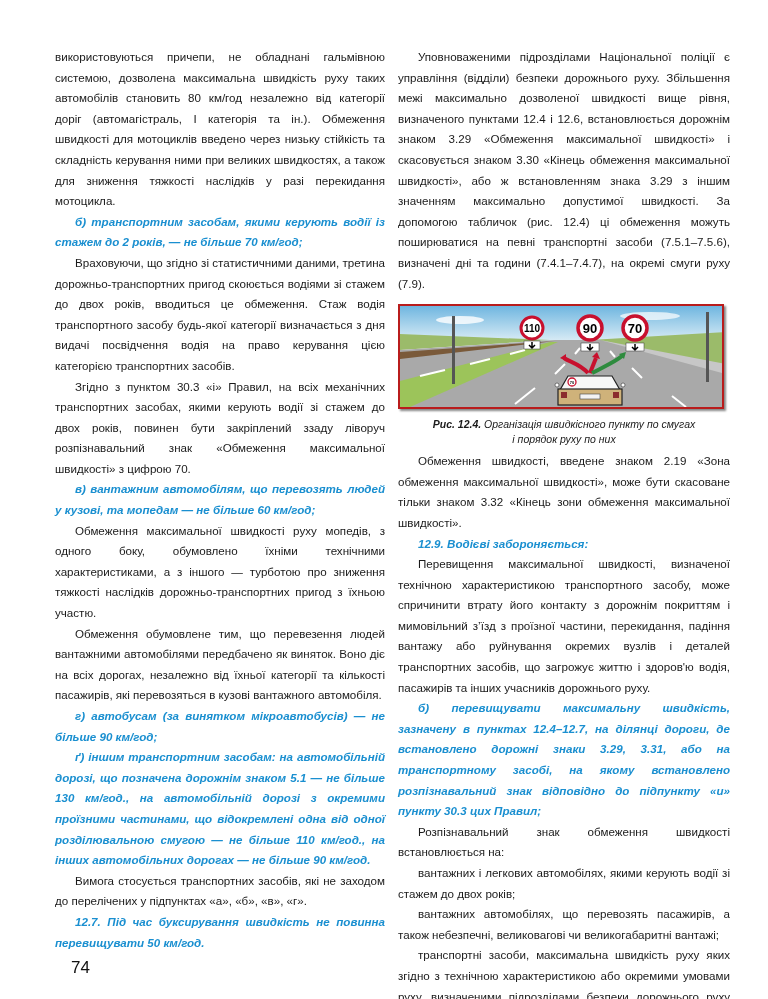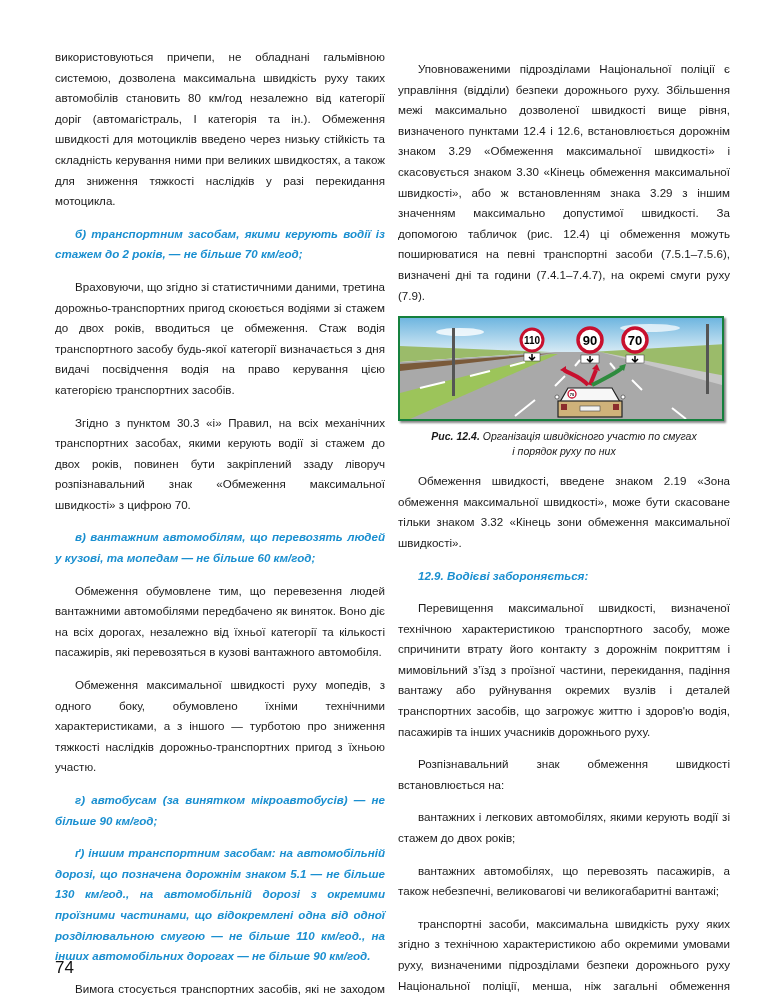--- a/index.html
+++ b/index.html
@@ -2,41 +2,41 @@
 <html><head>
 <meta charset="utf-8">
 <style>
   html, body { margin: 0; padding: 0; background: #ffffff; }
   body { width: 768px; height: 999px; position: relative; overflow: hidden;
          font-family: "Liberation Sans", sans-serif; color: #1a1a1a; }
   .col { position: absolute; top: 47px; width: 330px; font-size: 11.6px; line-height: 20.6px; text-align: justify; }
   .col.left { left: 55px; }
   .col.right { left: 398px; width: 332px; }
   p { margin: 0; }
-  .ind { text-indent: 20px; margin-top: 12px; }
+  .ind { text-indent: 20px; }
   .hl { color: #1a8fd0; font-weight: bold; font-style: italic; }
   .hl.ind { text-indent: 20px; }
   .figure { position: relative; width: 326px; height: 105px; margin: 10px 0 6px 0;
-            border: 2px solid #15803d; box-sizing: border-box; overflow: hidden;
+            border: 2px solid #b91c1c; box-sizing: border-box; overflow: hidden;
             box-shadow: 2px 2px 2px #888; }
   .caption { text-align: center; font-style: italic; font-size: 10.5px; line-height: 15px; margin: 8px 0 4px 0; }
   .caption b { }
-  .page-num { position: absolute; left: 55px; top: 958px; font-size: 17px; color: #111; }
+  .page-num { position: absolute; left: 71px; top: 958px; font-size: 17px; color: #111; }
 </style>
 </head>
 <body>
 
 <div class="col left" id="left-col">
     <p class="">використовуються причепи, не обладнані гальмівною системою, дозволена максимальна швидкість руху таких автомобілів становить 80 км/год незалежно від категорії доріг (автомагістраль, I категорія та ін.). Обмеження швидкості для мотоциклів введено через низьку стійкість та складність керування ними при великих швидкостях, а також для зниження тяжкості наслідків у разі перекидання мотоцикла.</p>
     <p class="hl ind">б) транспортним засобам, якими керують водії із стажем до 2 років, — не більше 70 км/год;</p>
     <p class="ind">Враховуючи, що згідно зі статистичними даними, третина дорожньо-транспортних пригод скоюється водіями зі стажем до двох років, вводиться це обмеження. Стаж водія транспортного засобу будь-якої категорії визначається з дня видачі посвідчення водія на право керування цією категорією транспортних засобів.</p>
     <p class="ind">Згідно з пунктом 30.3 «і» Правил, на всіх механічних транспортних засобах, якими керують водії зі стажем до двох років, повинен бути закріплений ззаду ліворуч розпізнавальний знак «Обмеження максимальної швидкості» з цифрою 70.</p>
     <p class="hl ind">в) вантажним автомобілям, що перевозять людей у кузові, та мопедам — не більше 60 км/год;</p>
+    <p class="ind">Обмеження максимальної швидкості руху мопедів, з одного боку, обумовлено їхніми технічними характеристиками, а з іншого — турботою про зниження тяжкості наслідків дорожньо-транспортних пригод з їхньою участю.</p>
     <p class="ind">Обмеження обумовлене тим, що перевезення людей вантажними автомобілями передбачено як виняток. Воно діє на всіх дорогах, незалежно від їхньої категорії та кількості пасажирів, які перевозяться в кузові вантажного автомобіля.</p>
-    <p class="ind">Обмеження максимальної швидкості руху мопедів, з одного боку, обумовлено їхніми технічними характеристиками, а з іншого — турботою про зниження тяжкості наслідків дорожньо-транспортних пригод з їхньою участю.</p>
     <p class="hl ind">г) автобусам (за винятком мікроавтобусів) — не більше 90 км/год;</p>
     <p class="hl ind">ґ) іншим транспортним засобам: на автомобільній дорозі, що позначена дорожнім знаком 5.1 — не більше 130 км/год., на автомобільній дорозі з окремими проїзними частинами, що відокремлені одна від одної розділювальною смугою — не більше 110 км/год., на інших автомобільних дорогах — не більше 90 км/год.</p>
     <p class="ind">Вимога стосується транспортних засобів, які не заходом до перелічених у підпунктах «а», «б», «в», «г».</p>
     <p class="hl ind">12.7. Під час буксирування швидкість не повинна перевищувати 50 км/год.</p>
   </div>
 
 <div class="col right">
   <div id="right-top">
       <p class="ind">Уповноваженими підрозділами Національної поліції є управління (відділи) безпеки дорожнього руху. Збільшення межі максимально дозволеної швидкості вище рівня, визначеного пунктами 12.4 і 12.6, встановлюється дорожнім знаком 3.29 «Обмеження максимальної швидкості» і скасовується знаком 3.30 «Кінець обмеження максимальної швидкості», або ж встановленням знака 3.29 з іншим значенням максимально допустимої швидкості. За допомогою табличок (рис. 12.4) ці обмеження можуть поширюватися на певні транспортні засоби (7.5.1–7.5.6), визначені дні та години (7.4.1–7.4.7), на окремі смуги руху (7.9).</p>
     </div>
@@ -104,28 +104,29 @@
         <circle cx="172" cy="76" r="4" fill="#fff" stroke="#c8102e" stroke-width="1.3"></circle>
         <text x="172" y="78" font-size="4" font-weight="bold" text-anchor="middle" font-family="Liberation Sans, sans-serif" id="carbadge">70</text>
         <circle cx="157" cy="79" r="2" fill="#fff" stroke="#333" stroke-width="0.6"></circle>
         <circle cx="223" cy="79" r="2" fill="#fff" stroke="#333" stroke-width="0.6"></circle>
       </g>
     </svg>
   </div>
 
   <div class="caption">
     <b>Рис. 12.4.</b>
-    <span>Організація швидкісного участю по смугах</span><br>
+    <span>Організація швидкісного пункту по смугах</span><br>
     <span>і порядок руху по них</span>
   </div>
 
   <div id="right-bottom">
       <p class="ind">Обмеження швидкості, введене знаком 2.19 «Зона обмеження максимальної швидкості», може бути скасоване тільки знаком 3.32 «Кінець зони обмеження максимальної швидкості».</p>
       <p class="hl ind">12.9. Водієві забороняється:</p>
       <p class="ind">Перевищення максимальної швидкості, визначеної технічною характеристикою транспортного засобу, може спричинити втрату його контакту з дорожнім покриттям і мимовільний з’їзд з проїзної частини, перекидання, падіння вантажу або руйнування окремих вузлів і деталей транспортних засобів, що загрожує життю і здоров'ю водія, пасажирів та інших учасників дорожнього руху.</p>
+      <p class="hl ind">б) перевищувати максимальну швидкість, зазначену в пунктах 12.4–12.7, на ділянці дороги, де встановлено дорожні знаки 3.29, 3.31, або на транспортному засобі, на якому встановлено розпізнавальний знак відповідно до підпункту «и» пункту 30.3 цих Правил;</p>
       <p class="ind">Розпізнавальний знак обмеження швидкості встановлюється на:</p>
       <p class="ind">вантажних і легкових автомобілях, якими керують водії зі стажем до двох років;</p>
       <p class="ind">вантажних автомобілях, що перевозять пасажирів, а також небезпечні, великовагові чи великогабаритні вантажі;</p>
       <p class="ind">транспортні засоби, максимальна швидкість руху яких згідно з технічною характеристикою або окремими умовами руху, визначеними підрозділами безпеки дорожнього руху Національної поліції, менша, ніж загальні обмеження швидкості, передбачені пунктами 12.4 і 12.6 цих Правил.</p>
     </div>
 </div>
 
 <div class="page-num">74</div>
 
 </body></html>

